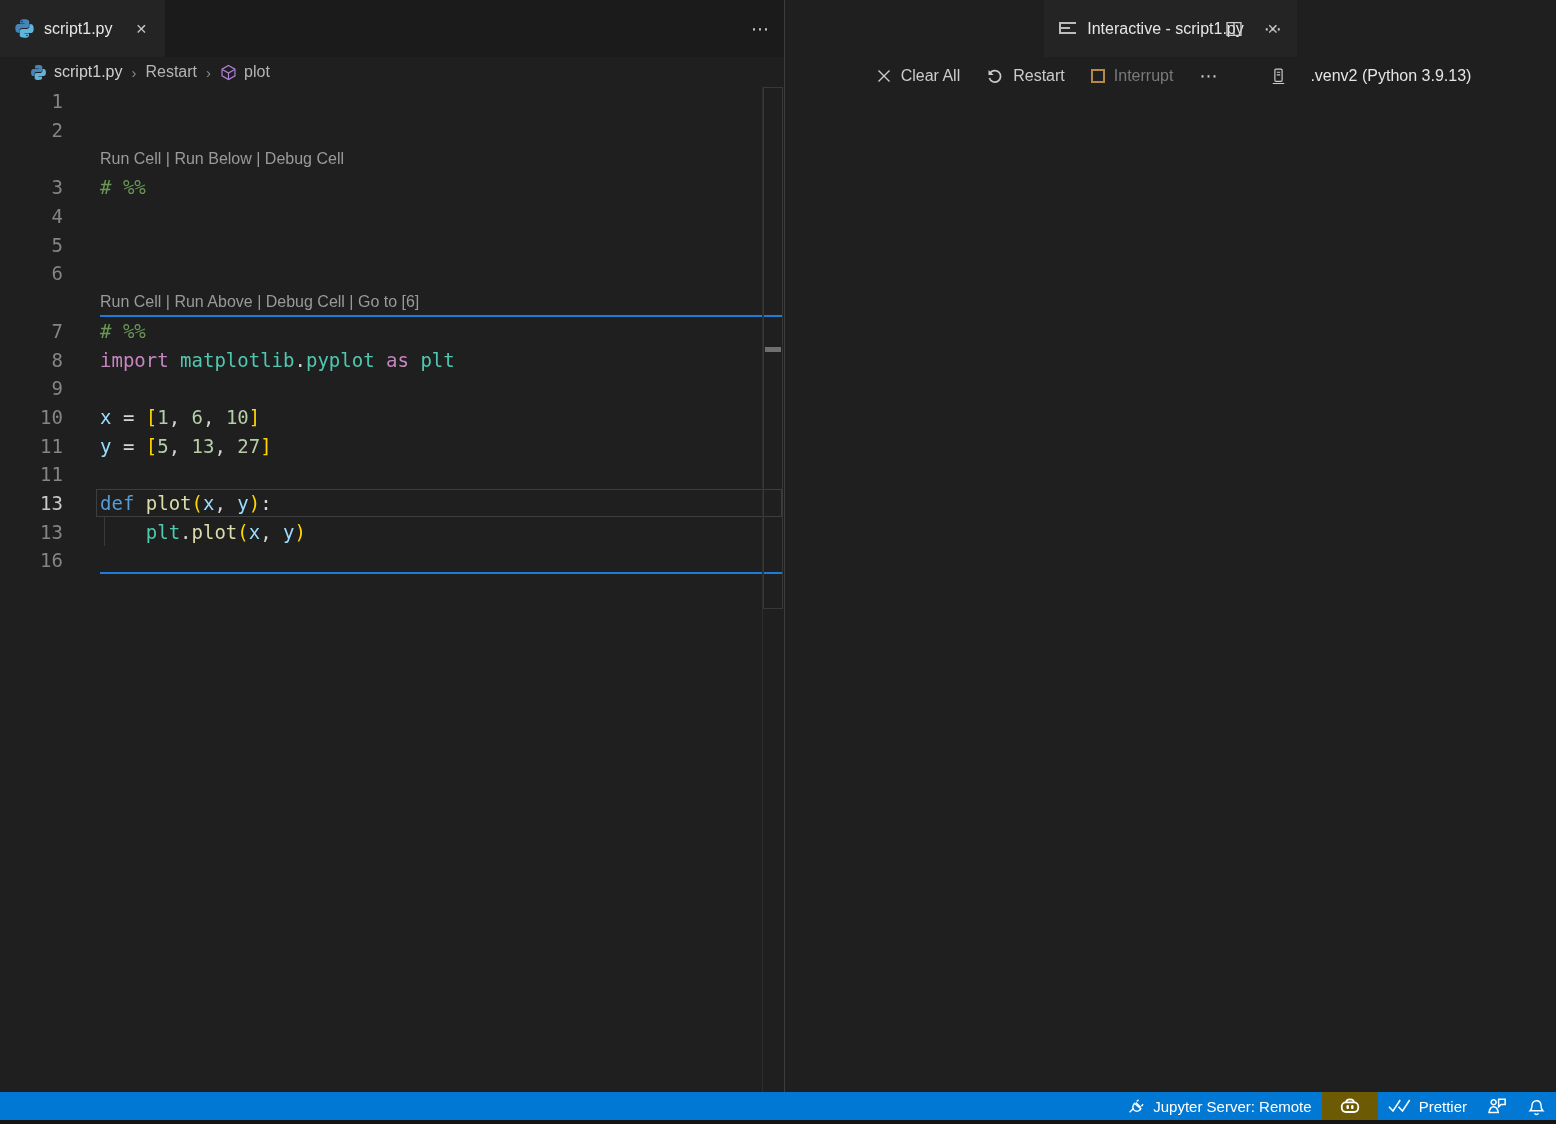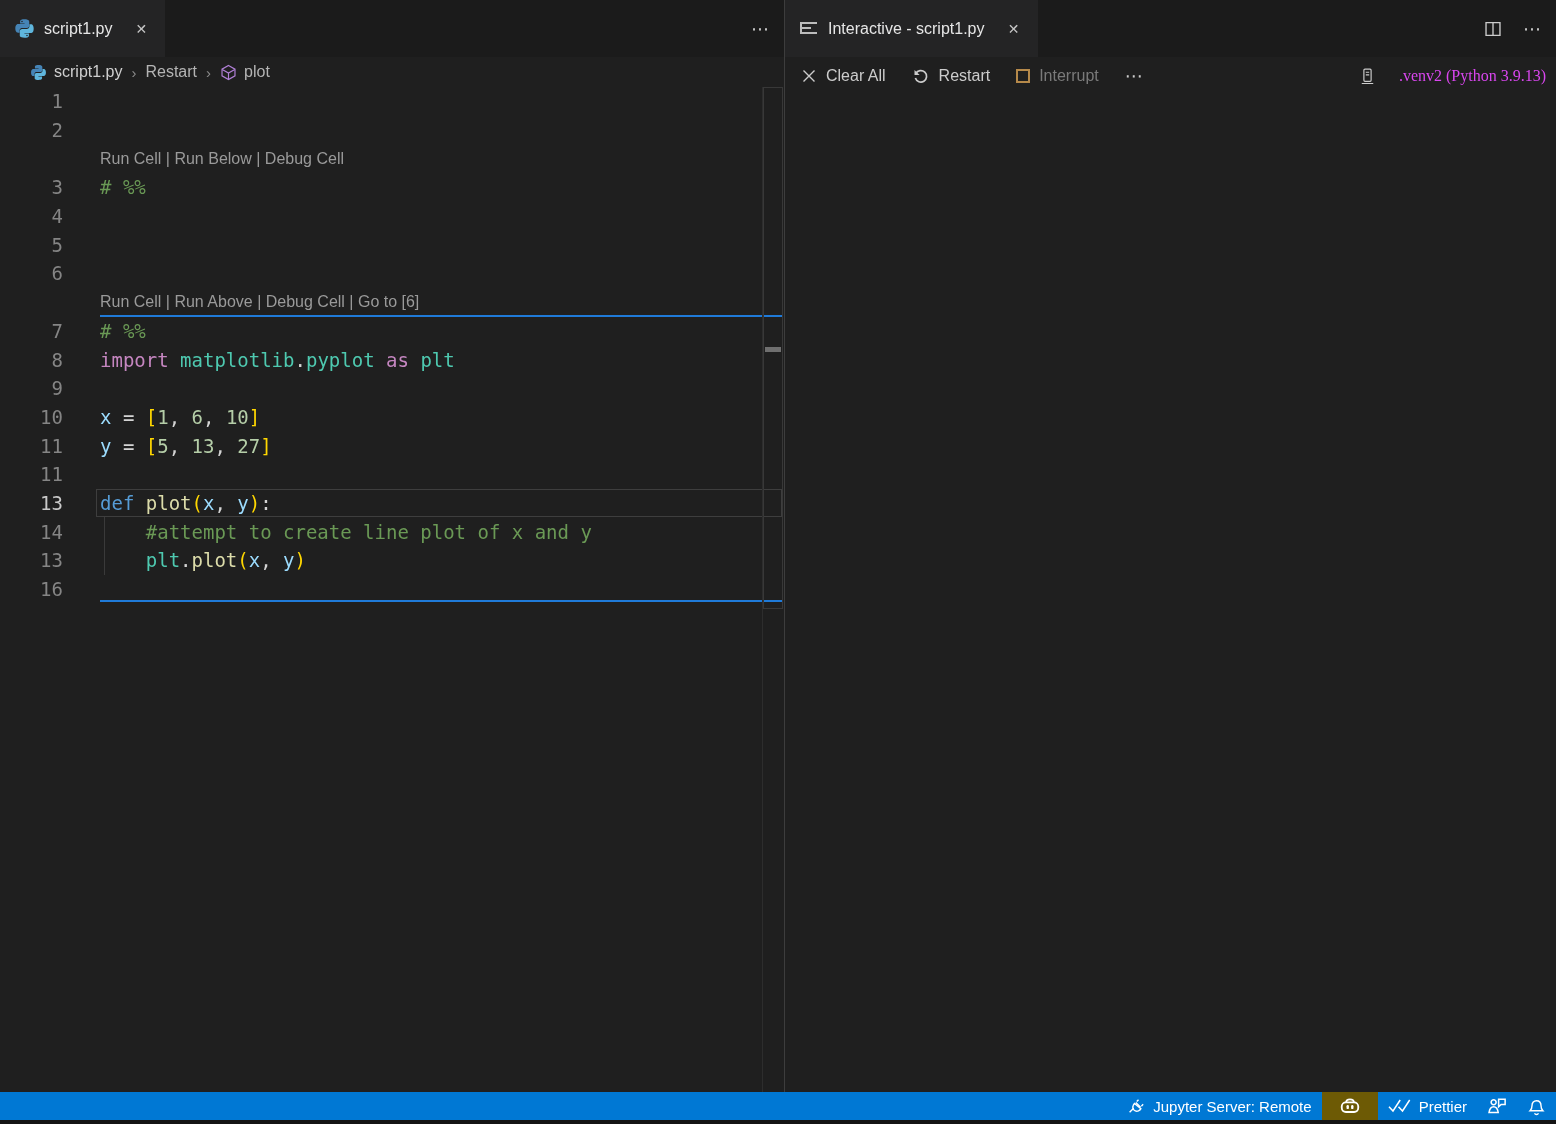--- a/index.html
+++ b/index.html
@@ -7,21 +7,21 @@
     --lh:28.7px;
   }
   *{box-sizing:border-box;margin:0;padding:0;}
   html,body{background:#101010;}
   body{font-family:"Liberation Sans",sans-serif;}
   .window{position:relative;width:1556px;height:1124px;background:#1f1f1f;overflow:hidden;color:#cccccc;}
 
   
   .left-group{position:absolute;left:0;top:0;width:784px;height:1092px;background:#1f1f1f;}
   .group-divider{position:absolute;left:784px;top:0;width:1px;height:1092px;background:#3d3d3d;}
-  .right-group{position:absolute;left:785px;top:0;width:771px;height:1092px;background:#1f1f1f;display:flex;flex-direction:column;}
+  .right-group{position:absolute;left:785px;top:0;width:771px;height:1092px;background:#1f1f1f;display:flex;flex-direction:column;align-items:center;}
 
   
   .tabbar{position:relative;height:57px;background:#1b1b1b;display:flex;align-items:stretch;flex:none;}
   .tab{display:flex;align-items:center;gap:9px;padding:0 14px 0 14px;background:#242425;color:#e6e6e6;font-size:16px;cursor:pointer;}
   .tab .tab-close{margin-left:10px;font-size:14px;color:#c5c5c5;width:20px;height:20px;display:flex;align-items:center;justify-content:center;border-radius:4px;}
   .group-actions{position:absolute;right:14px;top:0;height:57px;display:flex;align-items:center;gap:20px;color:#cccccc;}
   .dots{font-size:18px;letter-spacing:1px;color:#cccccc;}
 
   
   .breadcrumb{height:30px;display:flex;align-items:center;padding-left:30px;gap:7px;font-size:16px;color:#b4b4b4;background:#1f1f1f;}
@@ -46,21 +46,21 @@
   .oruler .slider{position:absolute;left:0;right:0;top:0;height:522px;border:1px solid #383838;}
   .oruler .marker{position:absolute;left:2px;right:2px;top:260px;height:5px;background:#6f6f6f;}
 
   
   .itoolbar{position:relative;height:38px;flex:none;display:flex;align-items:center;padding:0 10px 0 16px;gap:26px;background:#1f1f1f;font-size:16px;}
   .tbtn{display:flex;align-items:center;gap:9px;color:#cccccc;cursor:pointer;}
   .tbtn.disabled{cursor:default;}
   .tbtn.disabled .tlabel{color:#7a7a7a;}
   .interrupt-square{width:14px;height:14px;border:2px solid #b5894a;}
   .toolbar-spacer{flex:1;}
-  .kernel{display:flex;align-items:center;gap:23px;color:#d946ef;cursor:pointer;font-family:Liberation Serif, serif;}
+  .kernel{display:flex;align-items:center;gap:23px;color:#e5e5e5;cursor:pointer;}
 
   .output{flex:1;background:#1f1f1f;}
 
   
   .input-area{position:relative;height:79px;flex:none;border-top:1px solid #313136;background:#1f1f1f;}
   .input-sash{position:absolute;left:2px;top:9px;bottom:5px;width:3px;background:#4a4a4e;}
   .play-btn{position:absolute;left:21px;top:29px;width:30px;height:30px;display:flex;align-items:center;justify-content:center;cursor:pointer;}
   .input-box{position:absolute;left:60px;right:8px;top:15px;height:54px;border:1px solid #4b4b50;background:#202021;display:flex;align-items:center;}
   .input-box input{width:100%;background:transparent;border:none;outline:none;padding:0 10px 0 27px;font-family:"DejaVu Sans Mono","Liberation Mono",monospace;font-size:19px;color:#cccccc;}
   .input-box input::placeholder{color:#6e7075;opacity:1;}
@@ -171,25 +171,20 @@
           <div class="code"><span style="color: rgb(156, 220, 254);">y</span><span style="color: rgb(212, 212, 212);"> = </span><span style="color: rgb(255, 215, 0);">[</span><span style="color: rgb(181, 206, 168);">5</span><span style="color: rgb(212, 212, 212);">, </span><span style="color: rgb(181, 206, 168);">13</span><span style="color: rgb(212, 212, 212);">, </span><span style="color: rgb(181, 206, 168);">27</span><span style="color: rgb(255, 215, 0);">]</span></div>
         </div>
         <div class="code-row">
           <div class="gutter">11</div>
           <div class="code"></div>
         </div>
         <div class="code-row hl">
           <div class="gutter">13</div>
           <div class="code"><span style="color: rgb(86, 156, 214);">def</span><span style="color: rgb(212, 212, 212);"> </span><span style="color: rgb(220, 220, 170);">plot</span><span style="color: rgb(255, 215, 0);">(</span><span style="color: rgb(156, 220, 254);">x</span><span style="color: rgb(212, 212, 212);">, </span><span style="color: rgb(156, 220, 254);">y</span><span style="color: rgb(255, 215, 0);">)</span><span style="color: rgb(212, 212, 212);">:</span></div>
           <div class="hl-box"></div>
-        </div>
-        <div class="code-row">
-          <div class="gutter">14</div>
-          <div class="code"><span style="color: rgb(106, 153, 85);">    #attempt to create line plot of x and y</span></div>
-          <div class="iguide"></div>
         </div>
         <div class="code-row">
           <div class="gutter">13</div>
           <div class="code"><span style="color: rgb(212, 212, 212);">    </span><span style="color: rgb(78, 201, 176);">plt</span><span style="color: rgb(212, 212, 212);">.</span><span style="color: rgb(220, 220, 170);">plot</span><span style="color: rgb(255, 215, 0);">(</span><span style="color: rgb(156, 220, 254);">x</span><span style="color: rgb(212, 212, 212);">, </span><span style="color: rgb(156, 220, 254);">y</span><span style="color: rgb(255, 215, 0);">)</span></div>
           <div class="iguide"></div>
         </div>
         <div class="code-row">
           <div class="gutter">16</div>
           <div class="code"></div>
           <div class="cell-border-line end"></div>

